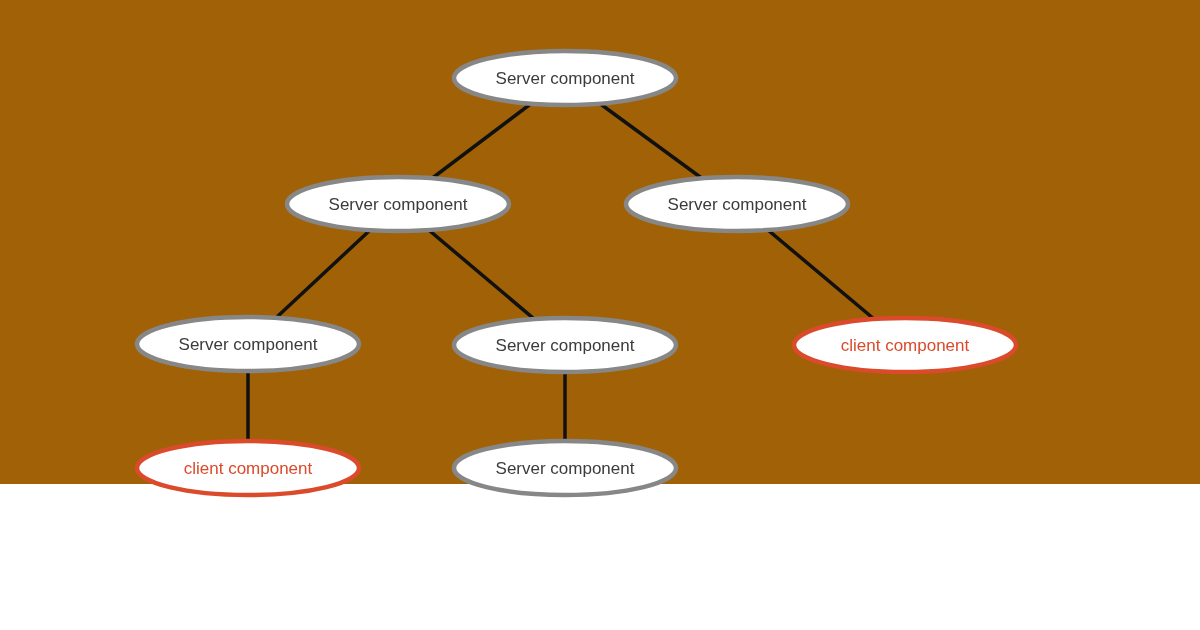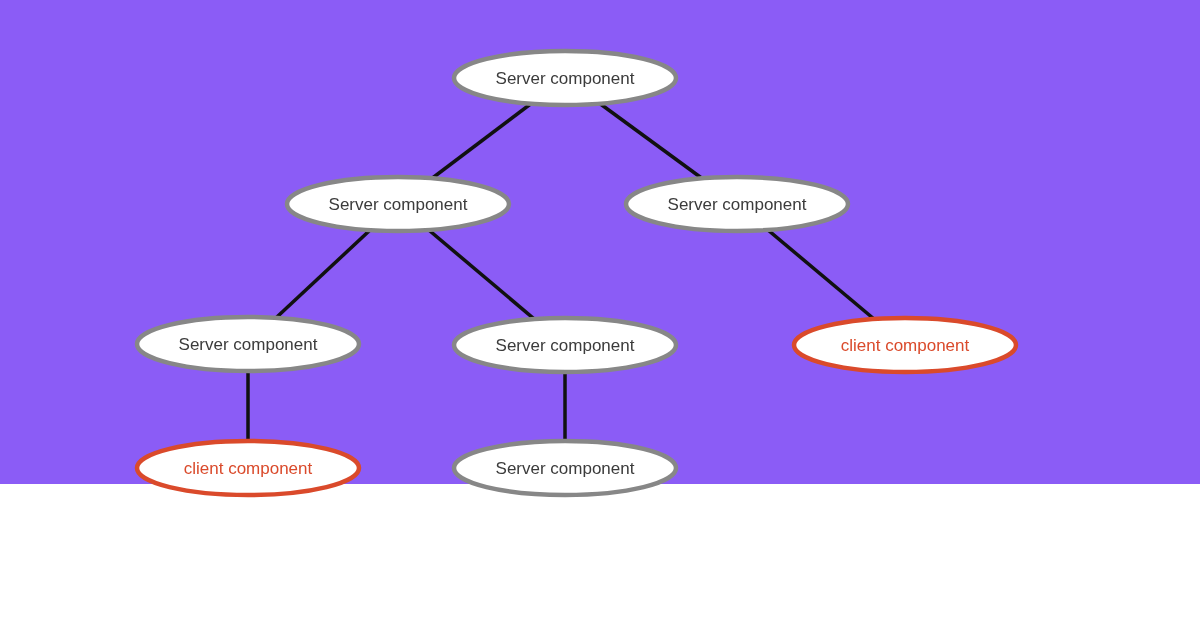--- a/index.html
+++ b/index.html
@@ -8,21 +8,21 @@
     background: #ffffff;
     width: 1200px;
     height: 630px;
     overflow: hidden;
     font-family: "Liberation Sans", "DejaVu Sans", sans-serif;
   }
   .page {
     position: relative;
     width: 1200px;
     height: 484px;
-    background: #8b5cf6;
+    background: #a16207;
   }
   svg.diagram {
     display: block;
     width: 1200px;
     height: 630px;
   }
   svg .edge {
     stroke-width: 3.5px;
     stroke-linecap: butt;
   }

